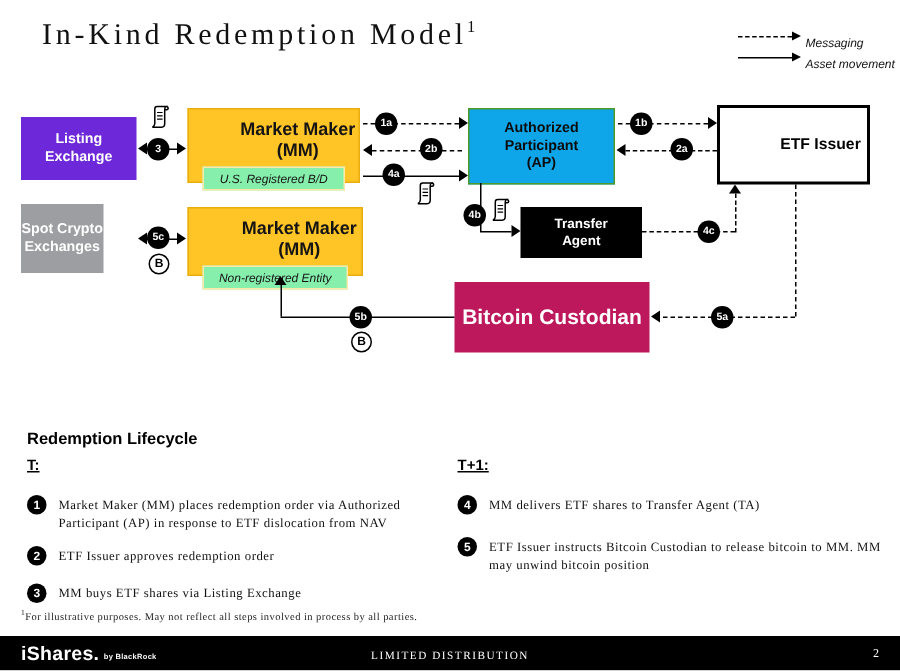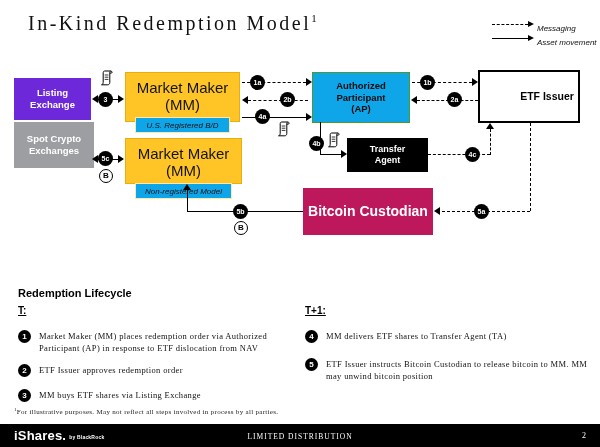--- a/index.html
+++ b/index.html
@@ -25,22 +25,22 @@
           text-align:center; font-weight:bold; box-sizing:border-box; }
   .node .nlabel { white-space:pre-line; line-height:1.25; }
   .purple { background:#6d28d9; color:#fff; font-size:9.5px; }
   .gray   { background:#9C9EA1; color:#fff; font-size:9.5px; }
   .green  { background:#0ea5e9; color:#0c0c0c; font-size:9.5px; border:1px solid #4C9A2A; }
   .whitebox { background:#fff; color:#000; font-size:10.5px; border:2px solid #000; }
   .blackbox { background:#000; color:#fff; font-size:9px; }
   .bluebox { background:#be185d; color:#fff; font-size:14px; }
 
   .mmbox { position:absolute; background:#FFC425; border:1px solid #E9AE0E; text-align:center; box-sizing:border-box; }
-  .mm-title { font-weight:normal; font-size:15px; color:#141414; margin-top:6px; }
-  .mm-inner { margin:4px 9px 0; background:#0ea5e9; border:1px solid #FFE9A8;
+  .mm-title { font-weight:bold; font-size:12px; color:#141414; margin-top:6px;margin-left:32px; }
+  .mm-inner { margin:4px 9px 0; background:#86efac; border:1px solid #FFE9A8;
               font-style:italic; font-size:8px; color:#141414; padding:3px 0 2px; }
 
   
   .hl { position:absolute; height:0; border-top:1.4px solid #000; }
   .hl.dash { border-top-style:dashed; }
   .vl { position:absolute; width:0; border-left:1.4px solid #000; }
   .vl.dash { border-left-style:dashed; }
   .ar { position:absolute; width:0; height:0; z-index:4; }
   .ar.r { border-top:4px solid transparent; border-bottom:4px solid transparent; border-left:6px solid #000; }
   .ar.l { border-top:4px solid transparent; border-bottom:4px solid transparent; border-right:6px solid #000; }
@@ -107,28 +107,28 @@
   <div class="node green" style="left:312px; top:72px; width:98px; height:51px;">
     <span class="nlabel">Authorized
 Participant
 (AP)</span>
   </div>
 
   <div class="node whitebox" style="left:478px; top:70px; width:102px; height:53px;padding-left:36px;">
     <span class="nlabel">ETF Issuer</span>
   </div>
 
-  <div class="node gray" style="left:14px; top:122px; width:80px; height:46px;">
+  <div class="node gray" style="left:14px; top:136px; width:55px; height:46px;">
     <span class="nlabel">Spot Crypto
 Exchanges</span>
   </div>
 
   <div class="mmbox" style="left:125px; top:138px; width:117px; height:46px;">
     <div class="mm-title">Market Maker (MM)</div>
-    <div class="mm-inner">Non-registered Model</div>
+    <div class="mm-inner">Non-registered Entity</div>
   </div>
 
   <div class="node blackbox" style="left:347px; top:138px; width:81px; height:34px;">
     <span class="nlabel">Transfer
 Agent</span>
   </div>
 
   <div class="node bluebox" style="left:303px; top:188px; width:130px; height:47px;">
     <span class="nlabel">Bitcoin Custodian</span>
   </div>

